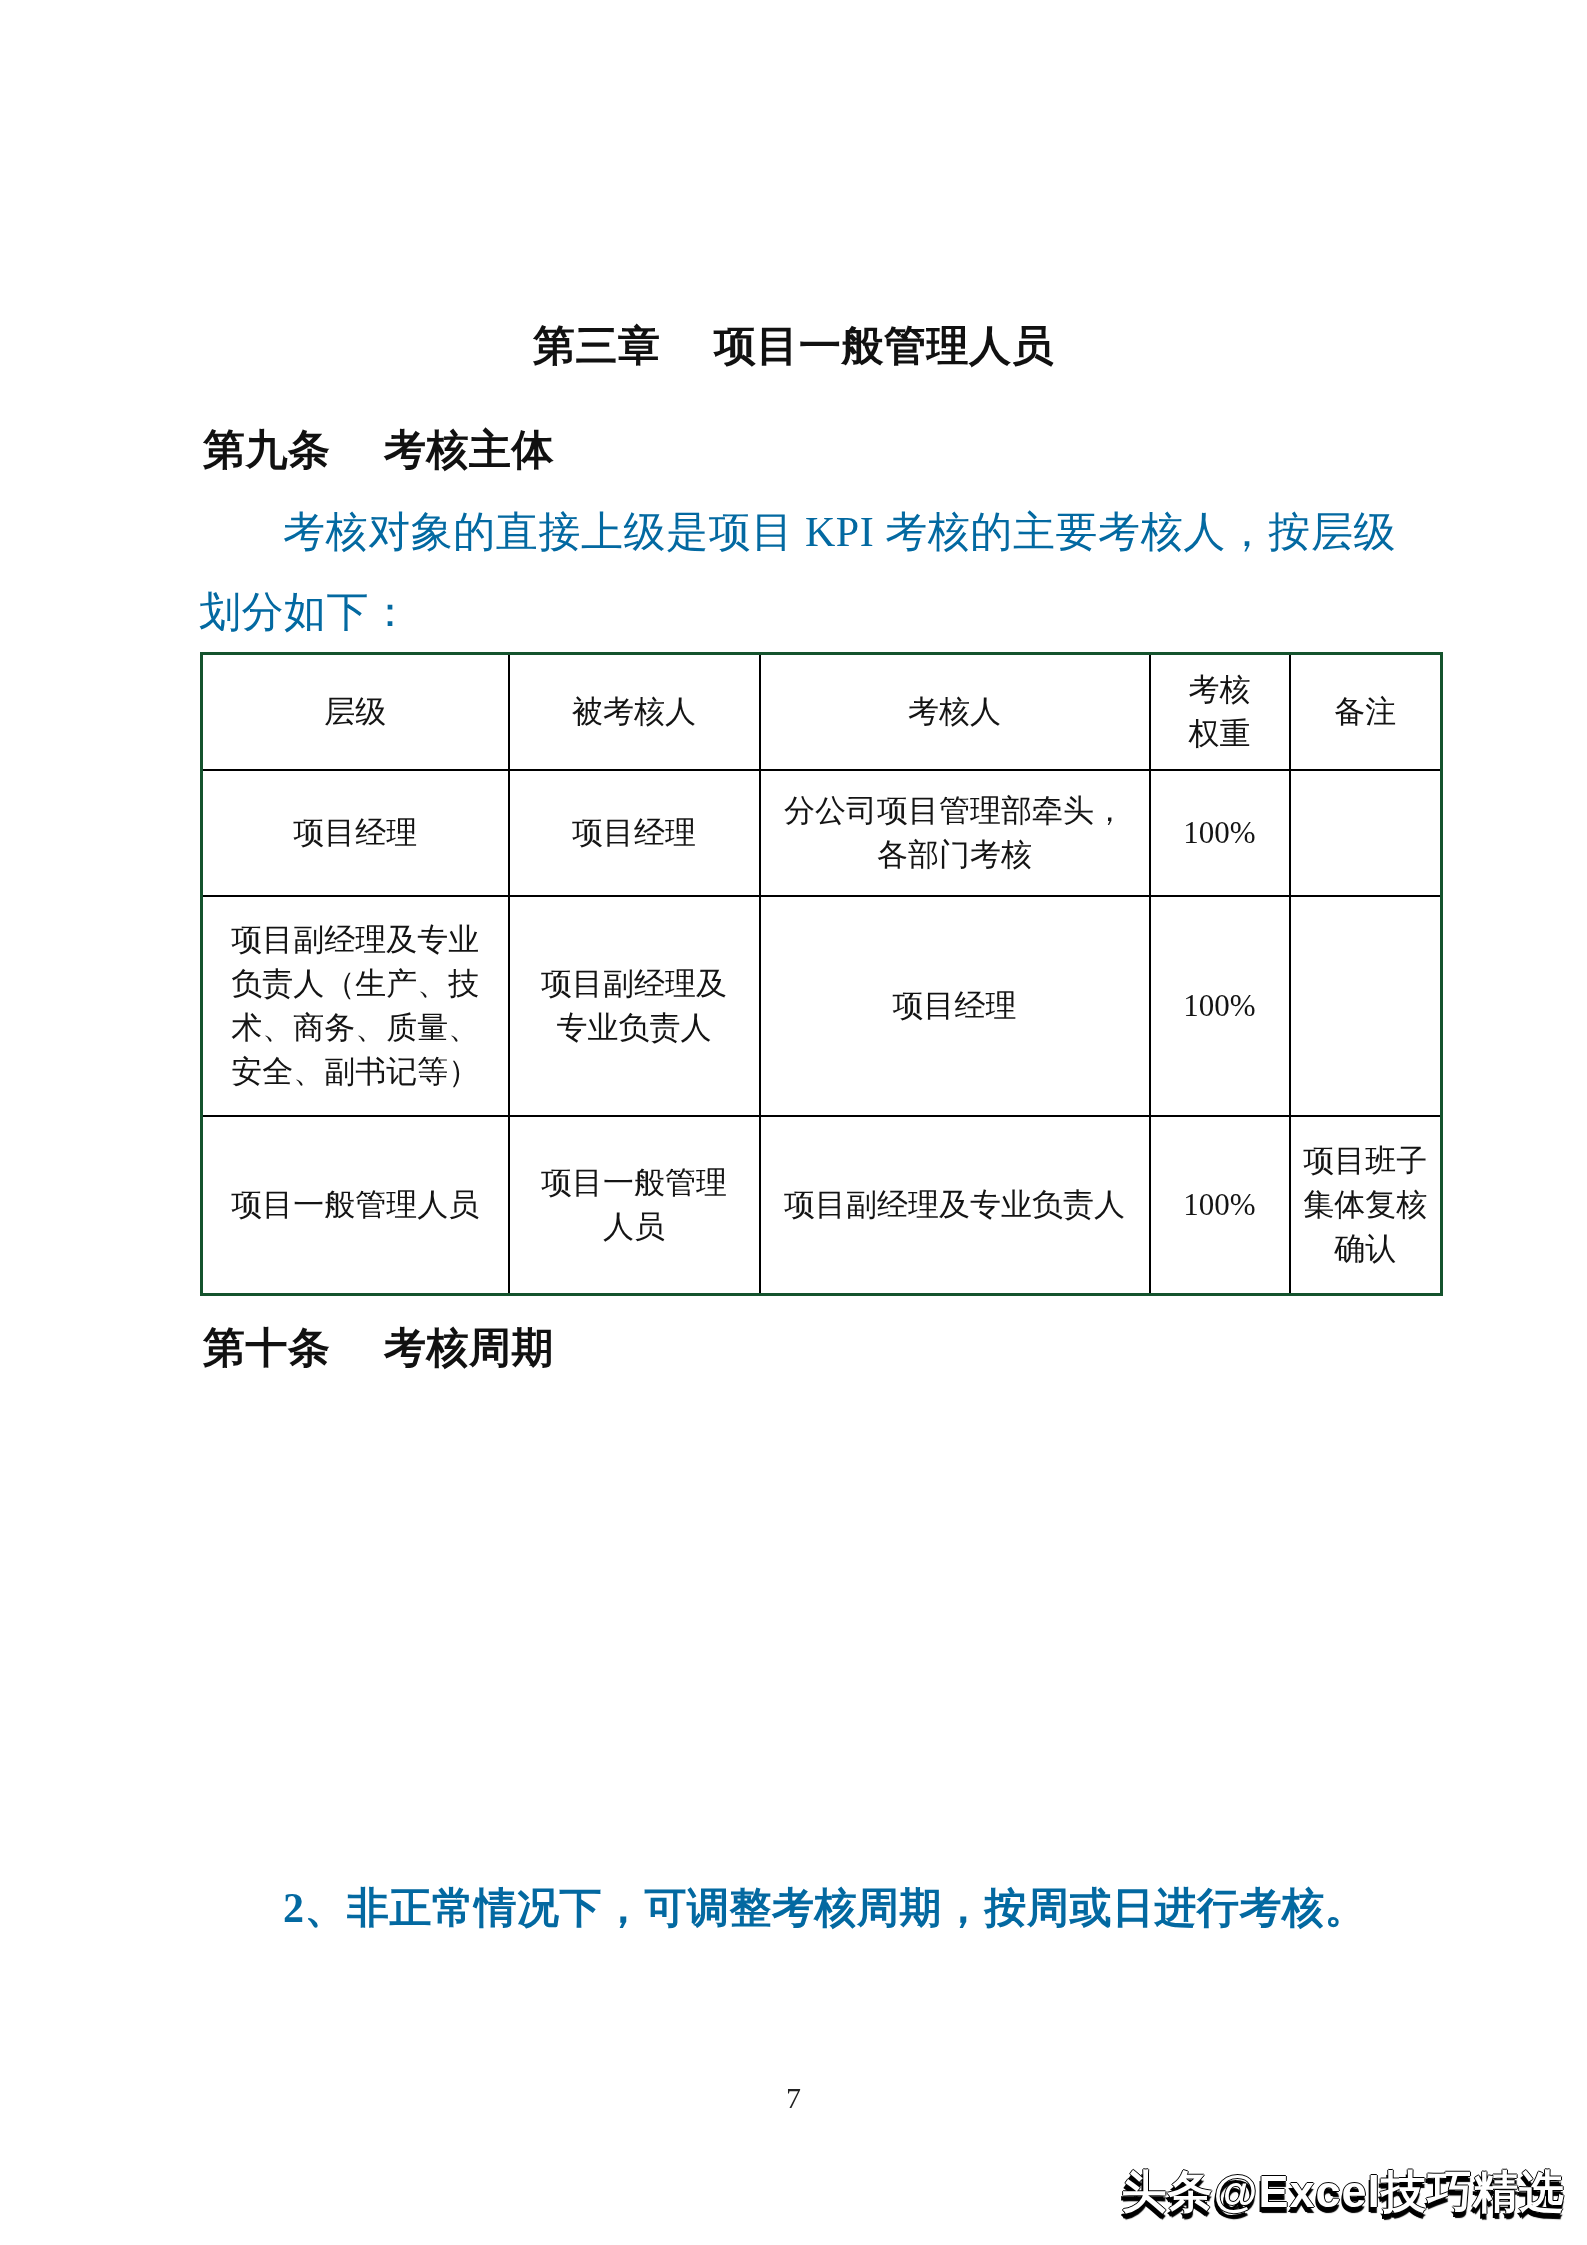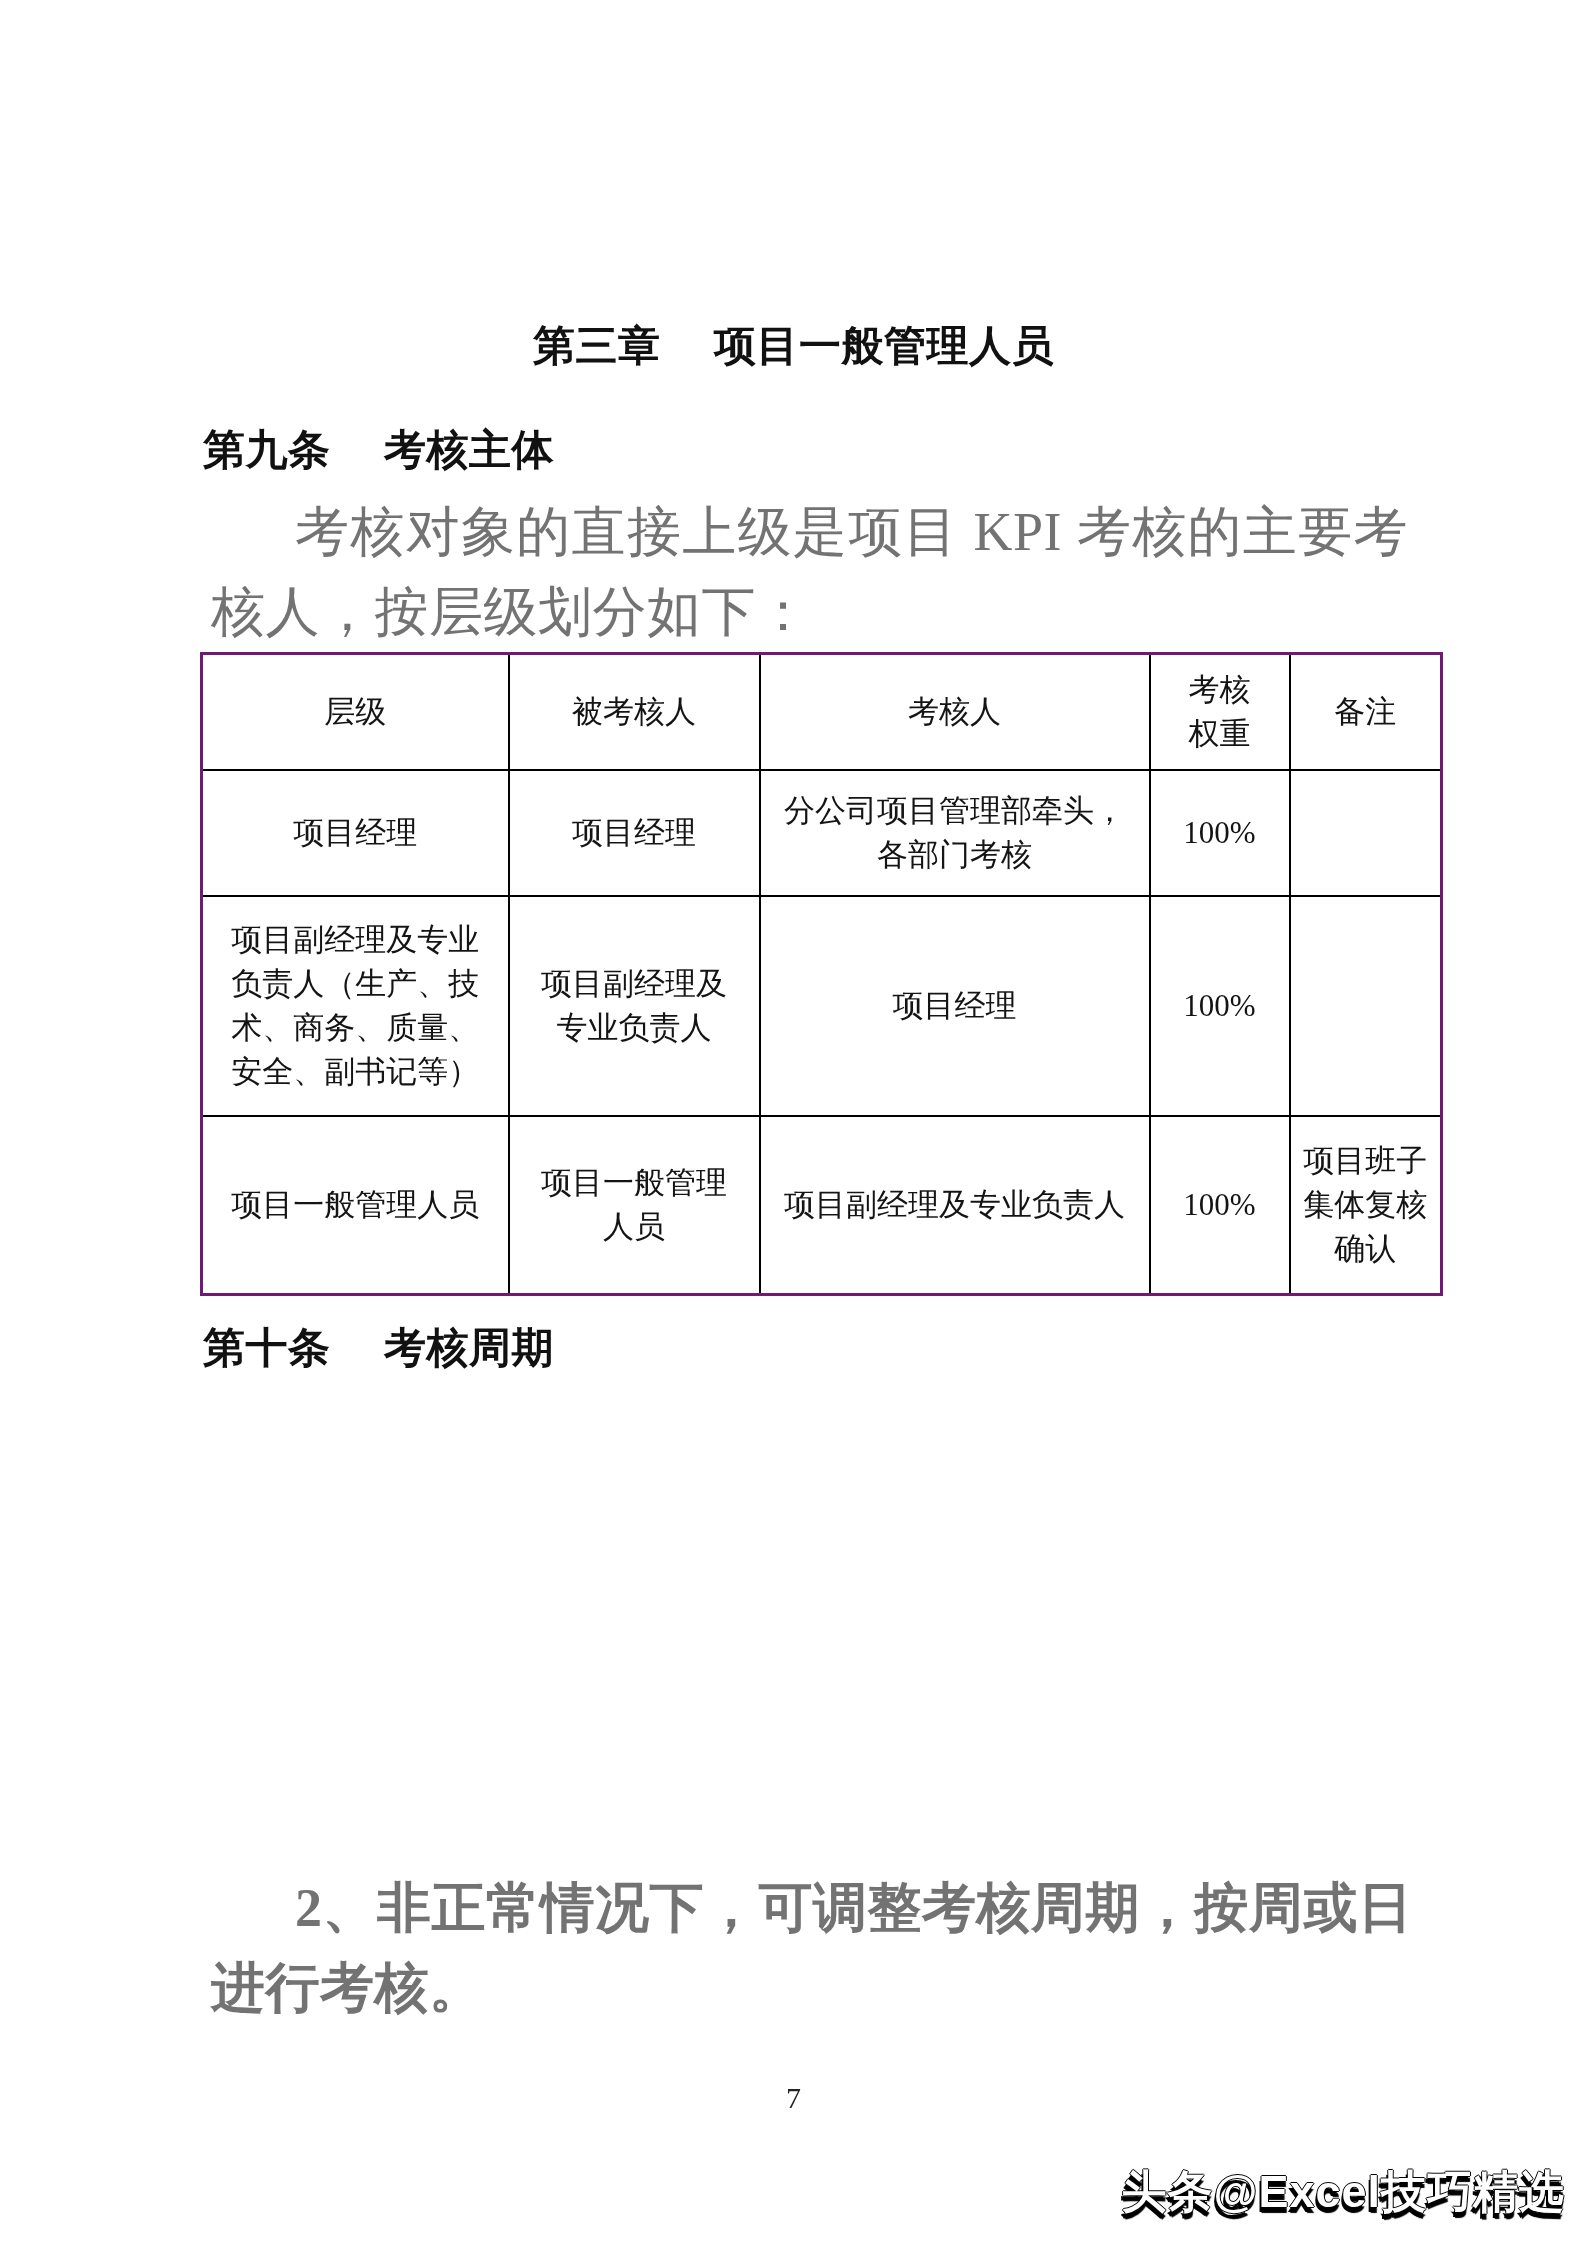--- a/index.html
+++ b/index.html
@@ -18,34 +18,34 @@
     text-align:center; font-size:42px; font-weight:bold; line-height:60px;
     letter-spacing:0.5px;
   }
   .article-heading{
     position:absolute; left:203px;
     font-size:42px; font-weight:bold; line-height:60px; letter-spacing:0.5px;
   }
   .h9{top:420px;}
   .h10{top:1318px;}
   .body-par{
-    position:absolute; left:211px;
-    font-size:54px; line-height:80px; letter-spacing:0.5px;
-    text-align:justify; text-indent:84px; color:#737373;
+    position:absolute; left:199px;
+    font-size:42px; line-height:80px; letter-spacing:0.5px;
+    text-align:justify; text-indent:84px; color:#0369a1;
   }
   .p1{top:492px; width:1197px;}
   .p2{top:1388px; width:1160px;}
   .p3{top:1548px; width:1197px; font-weight:bold; text-align:left;}
   .p4{top:1628px; width:1170px;}
   .p5{top:1868px; width:1240px; font-weight:bold; text-align:left;}
   
   .tbl-wrap{position:absolute; top:652px; left:200px; width:1240px;}
   table.assess{
     border-collapse:collapse; table-layout:fixed; width:1240px;
-    border:3px solid #701a75;
+    border:3px solid #14532d;
   }
   table.assess th, table.assess td{
     border:2px solid #000;
     font-size:31px; line-height:44px; font-weight:normal;
     vertical-align:middle; text-align:center;
     color:#141414; overflow:hidden;
   }
   .col1{width:307px;} .col2{width:251px;} .col3{width:390px;}
   .col4{width:140px;} .col5{width:152px;}
   tr.hdr   th{height:112px;}

